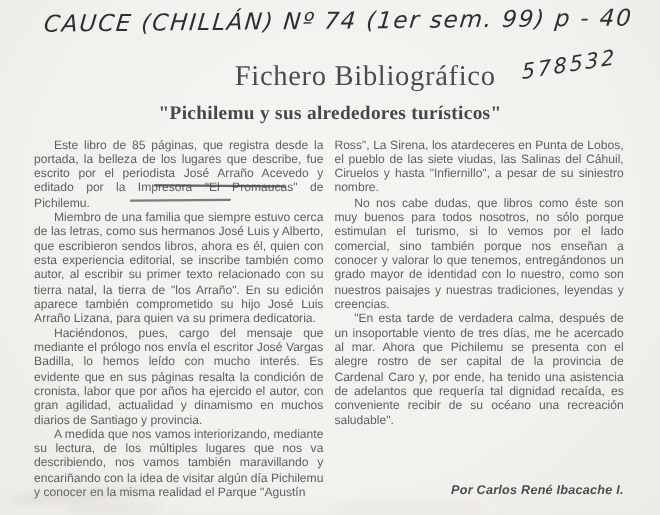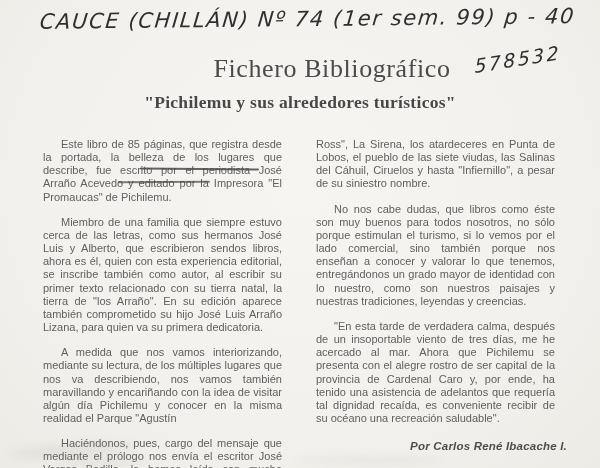--- a/index.html
+++ b/index.html
@@ -71,21 +71,21 @@
   }
   .col {
     width: 263px;
     font-size: 11px;
     line-height: 13.15px;
     text-align: justify;
     color: #606060;
     hyphens: auto;
     -webkit-hyphens: auto;
   }
-  .col p { margin: 12px; text-indent: 18px; }
+  .col p { margin: 0; text-indent: 18px; }
   .col-right p:first-child { text-indent: 0; } 
   .byline {
     position: absolute;
     right: 33px; top: 440px;
     font-size: 11.5px;
     font-weight: bold;
     font-style: italic;
     color: #4d4d4d;
     letter-spacing: 0.2px;
     margin-left: 36px;
@@ -121,22 +121,22 @@
   <h1 class="section-title">Fichero Bibliográfico</h1>
 
   <div class="handwriting catalog-number">578532</div>
 
   <h2 class="article-title">"Pichilemu y sus alrededores turísticos"</h2>
 
   <div class="columns">
     <div class="col col-left">
         <p>Este libro de 85 páginas, que registra desde la portada, la belleza de los lugares que describe, fue escrito por el periodista José Arraño Acevedo y editado por la Impresora "El Promaucas" de Pichilemu.</p>
         <p>Miembro de una familia que siempre estuvo cerca de las letras, como sus hermanos José Luis y Alberto, que escribieron sendos libros, ahora es él, quien con esta experiencia editorial, se inscribe también como autor, al escribir su primer texto relacionado con su tierra natal, la tierra de "los Arraño". En su edición aparece también comprometido su hijo José Luis Arraño Lizana, para quien va su primera dedicatoria.</p>
+        <p>Haciéndonos, pues, cargo del mensaje que mediante el prólogo nos envía el escritor José Vargas Badilla, lo hemos leído con mucho interés. Es evidente que en sus páginas resalta la condición de cronista, labor que por años ha ejercido el autor, con gran agilidad, actualidad y dinamismo en muchos diarios de Santiago y provincia.</p>
         <p>A medida que nos vamos interiorizando, mediante su lectura, de los múltiples lugares que nos va describiendo, nos vamos también maravillando y encariñando con la idea de visitar algún día Pichilemu y conocer en la misma realidad el Parque "Agustín</p>
-        <p>Haciéndonos, pues, cargo del mensaje que mediante el prólogo nos envía el escritor José Vargas Badilla, lo hemos leído con mucho interés. Es evidente que en sus páginas resalta la condición de cronista, labor que por años ha ejercido el autor, con gran agilidad, actualidad y dinamismo en muchos diarios de Santiago y provincia.</p>
       </div>
     <div class="col col-right">
         <p>Ross", La Sirena, los atardeceres en Punta de Lobos, el pueblo de las siete viudas, las Salinas del Cáhuil, Ciruelos y hasta "Infiernillo", a pesar de su siniestro nombre.</p>
         <p>No nos cabe dudas, que libros como éste son muy buenos para todos nosotros, no sólo porque estimulan el turismo, si lo vemos por el lado comercial, sino también porque nos enseñan a conocer y valorar lo que tenemos, entregándonos un grado mayor de identidad con lo nuestro, como son nuestros paisajes y nuestras tradiciones, leyendas y creencias.</p>
         <p>"En esta tarde de verdadera calma, después de un insoportable viento de tres días, me he acercado al mar. Ahora que Pichilemu se presenta con el alegre rostro de ser capital de la provincia de Cardenal Caro y, por ende, ha tenido una asistencia de adelantos que requería tal dignidad recaída, es conveniente recibir de su océano una recreación saludable".</p>
       </div>
   </div>
 
   <div class="byline">Por Carlos René Ibacache I.</div>
 

